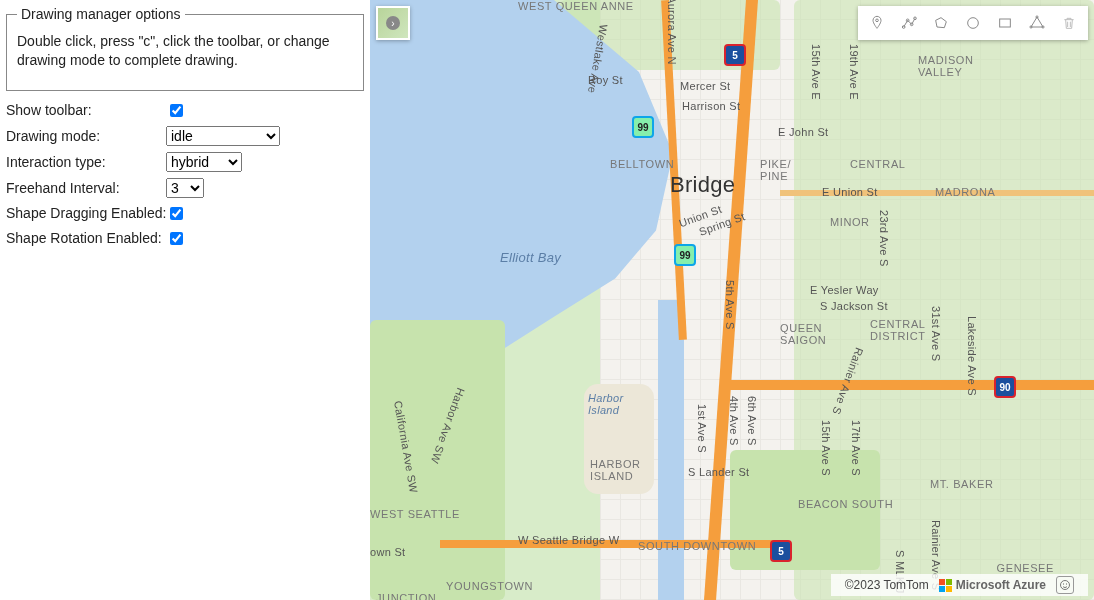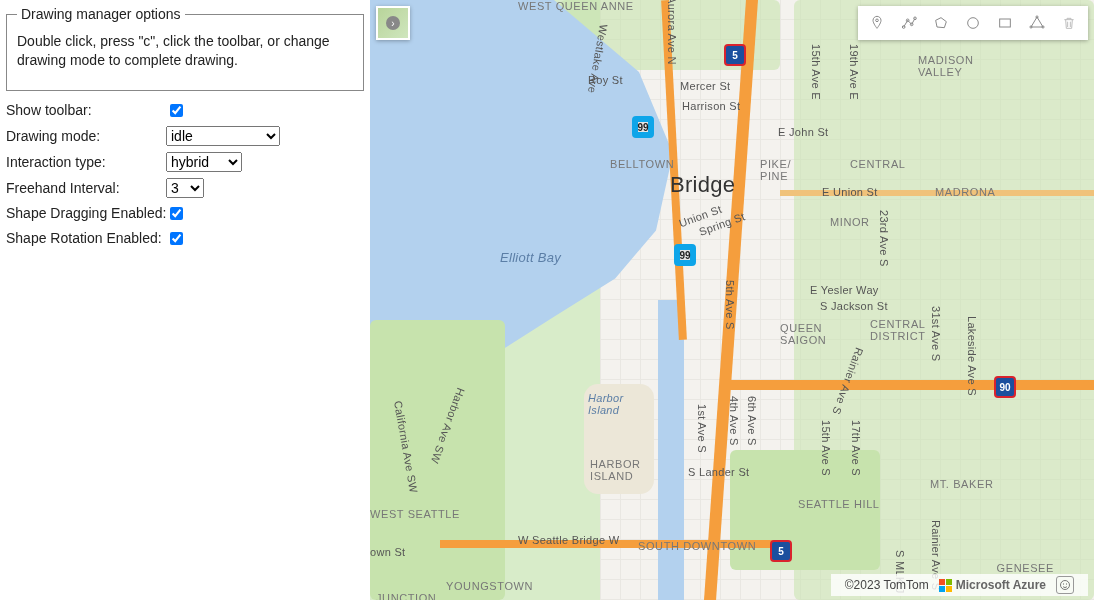--- a/index.html
+++ b/index.html
@@ -37,21 +37,21 @@
   .p4 { left: 190px; top: 0; width: 220px; height: 70px; opacity: .6; }
 
   .road { position: absolute; background: #f59e3d; }
   .road.i5 { left: 355px; top: -10px; width: 12px; height: 620px; transform: rotate(4deg); }
   .road.i90 { left: 360px; top: 380px; right: 0; height: 10px; }
   .road.hw99 { left: 300px; top: 0; width: 8px; height: 340px; transform: rotate(-3deg); }
   .road.eunion { left: 410px; top: 190px; right: 0; height: 6px; background: #f0c27a; }
   .road.bridge { left: 70px; top: 540px; width: 340px; height: 8px; }
 
   .shield { position: absolute; width: 22px; height: 22px; border-radius: 4px; background: #1b4f9e; color: #fff; font-size: 10px; font-weight: bold; display: flex; align-items: center; justify-content: center; border: 2px solid #d9232d; }
-  .shield.s99 { background: #e5e5e5; color: #222; border: 6px solid #0ea5e9; }
+  .shield.s99 { background: #86efac; color: #222; border: 2px solid #0ea5e9; }
 
   .maplabel { position: absolute; font-size: 11px; color: #555; letter-spacing: .3px; white-space: nowrap; }
   .maplabel.big { font-size: 22px; color: #333; font-weight: 500; }
   .maplabel.area { font-size: 11px; color: #777; letter-spacing: .6px; }
   .maplabel.water-l { color: #5b7ea6; font-style: italic; font-size: 13px; }
   .maplabel.vert { writing-mode: vertical-rl; }
 
   .island { position: absolute; left: 214px; top: 384px; width: 70px; height: 110px; background: #ece7d8; border-radius: 14px; }
 
   
@@ -145,21 +145,21 @@
 PINE</span>
     <span class="maplabel area" style="left:480px; top:158px;">CENTRAL</span>
     <span class="maplabel area" style="left:565px; top:186px;">MADRONA</span>
     <span class="maplabel area" style="left:460px; top:216px;">MINOR</span>
     <span class="maplabel area" style="left:500px; top:318px; white-space:pre;">CENTRAL
 DISTRICT</span>
     <span class="maplabel area" style="left:410px; top:322px; white-space:pre;">QUEEN
 SAIGON</span>
     <span class="maplabel area" style="left:220px; top:458px; white-space:pre;">HARBOR
 ISLAND</span>
-    <span class="maplabel area" style="left:428px; top:498px;">SEATTLE HILL</span>
+    <span class="maplabel area" style="left:428px; top:498px;">BEACON SOUTH</span>
     <span class="maplabel area" style="left:560px; top:478px;">MT. BAKER</span>
     <span class="maplabel area" style="left:268px; top:540px;">SOUTH DOWNTOWN</span>
     <span class="maplabel area" style="left:0px; top:508px;">WEST SEATTLE</span>
     <span class="maplabel area" style="left:76px; top:580px;">YOUNGSTOWN</span>
     <span class="maplabel area" style="left:6px; top:592px;">JUNCTION</span>
     <span class="maplabel area" style="right:40px; top:562px;">GENESEE</span>
     <span class="maplabel area" style="left:548px; top:54px; white-space:pre;">MADISON
 VALLEY</span>
     <span class="maplabel area" style="left:148px; top:0px;">WEST QUEEN ANNE</span>
 

